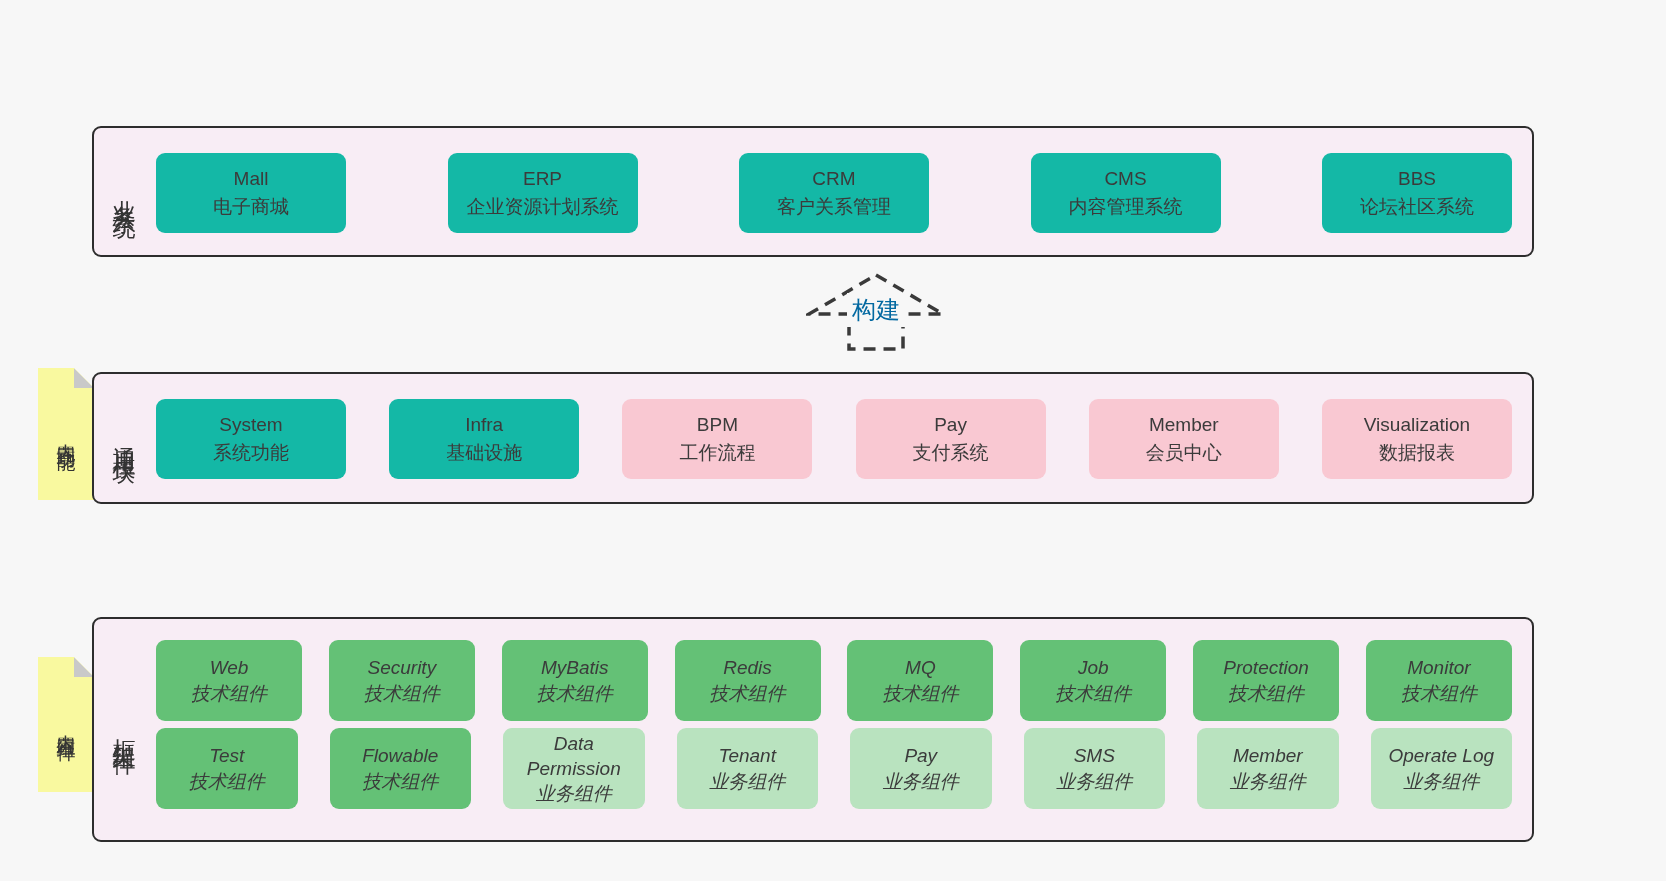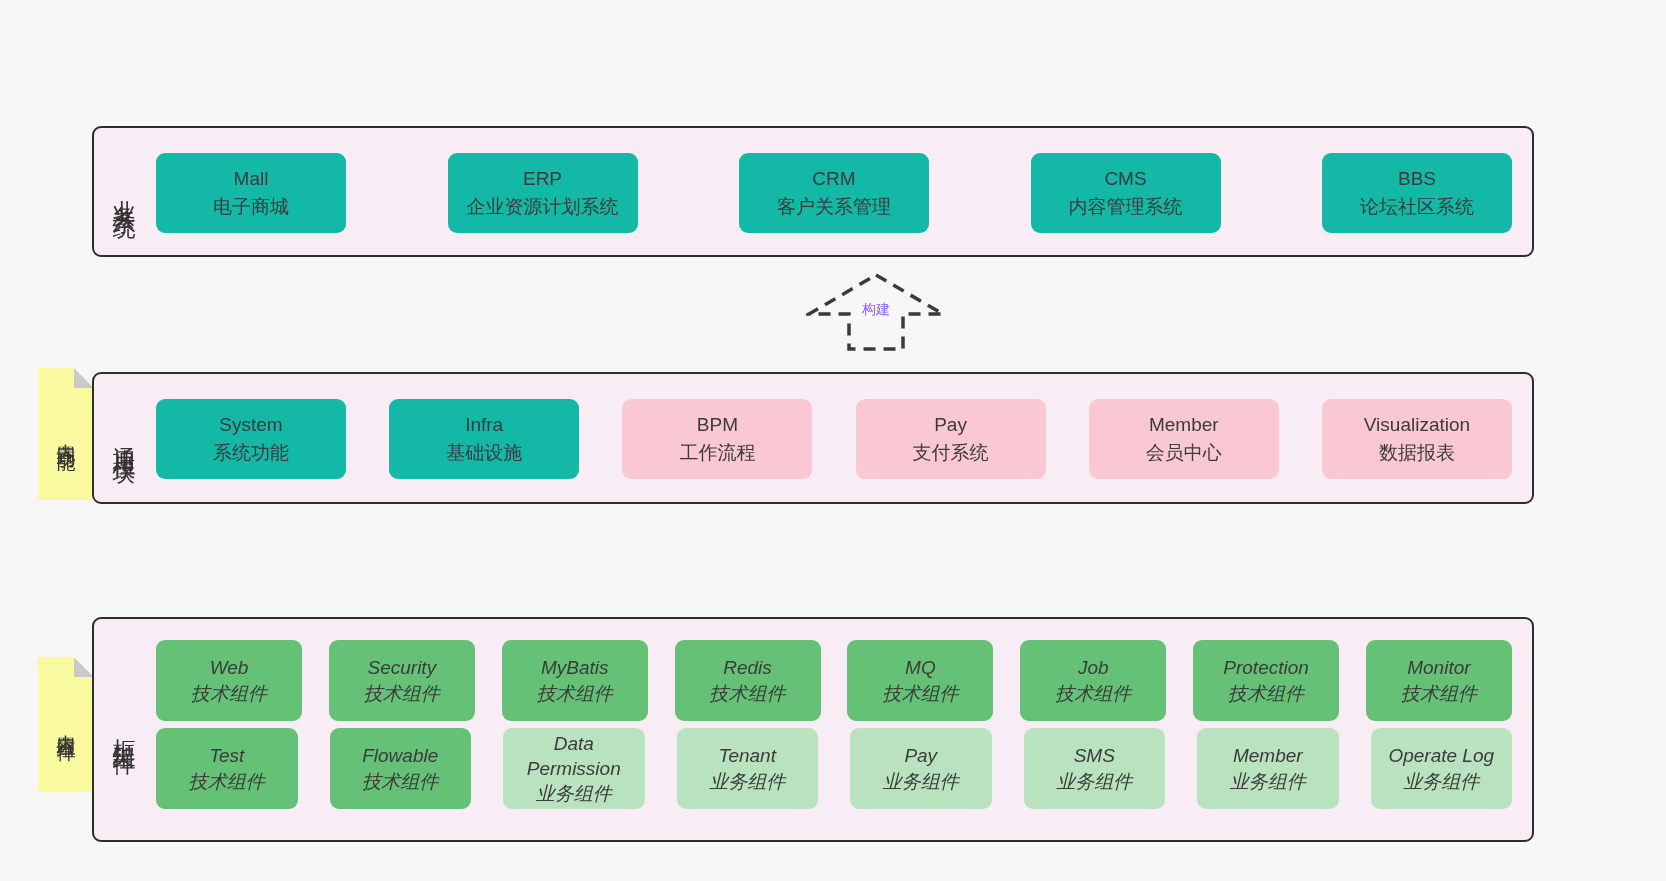--- a/index.html
+++ b/index.html
@@ -46,21 +46,21 @@
   .pink  { background:#f9c8d2; }
   .green { background:#64c176; }
   .lgreen{ background:#b9e3bf; }
 
   
   .arrow { position:absolute; width:140px; height:80px; z-index:1; }
   .arrow-1 { left:806px; top:272px; }
   .arrow-2 { left:820px; top:521px; }
   .arrow svg { position:absolute; left:0; top:0; }
   .arrow-label { position:absolute; left:50%; top:38px; transform:translate(-50%,-50%);
-                 background:#f7f7f7; padding:1px 5px; font-size:14px; color:#8b5cf6;
+                 background:#f7f7f7; padding:1px 5px; font-size:24px; color:#0369a1;
                  white-space:nowrap; }
 </style>
 </head>
 <body>
 
 <div class="page">
 
   <aside class="note note-1">
     <div class="note-fold"></div>
     <div class="note-text">内置功能</div>

